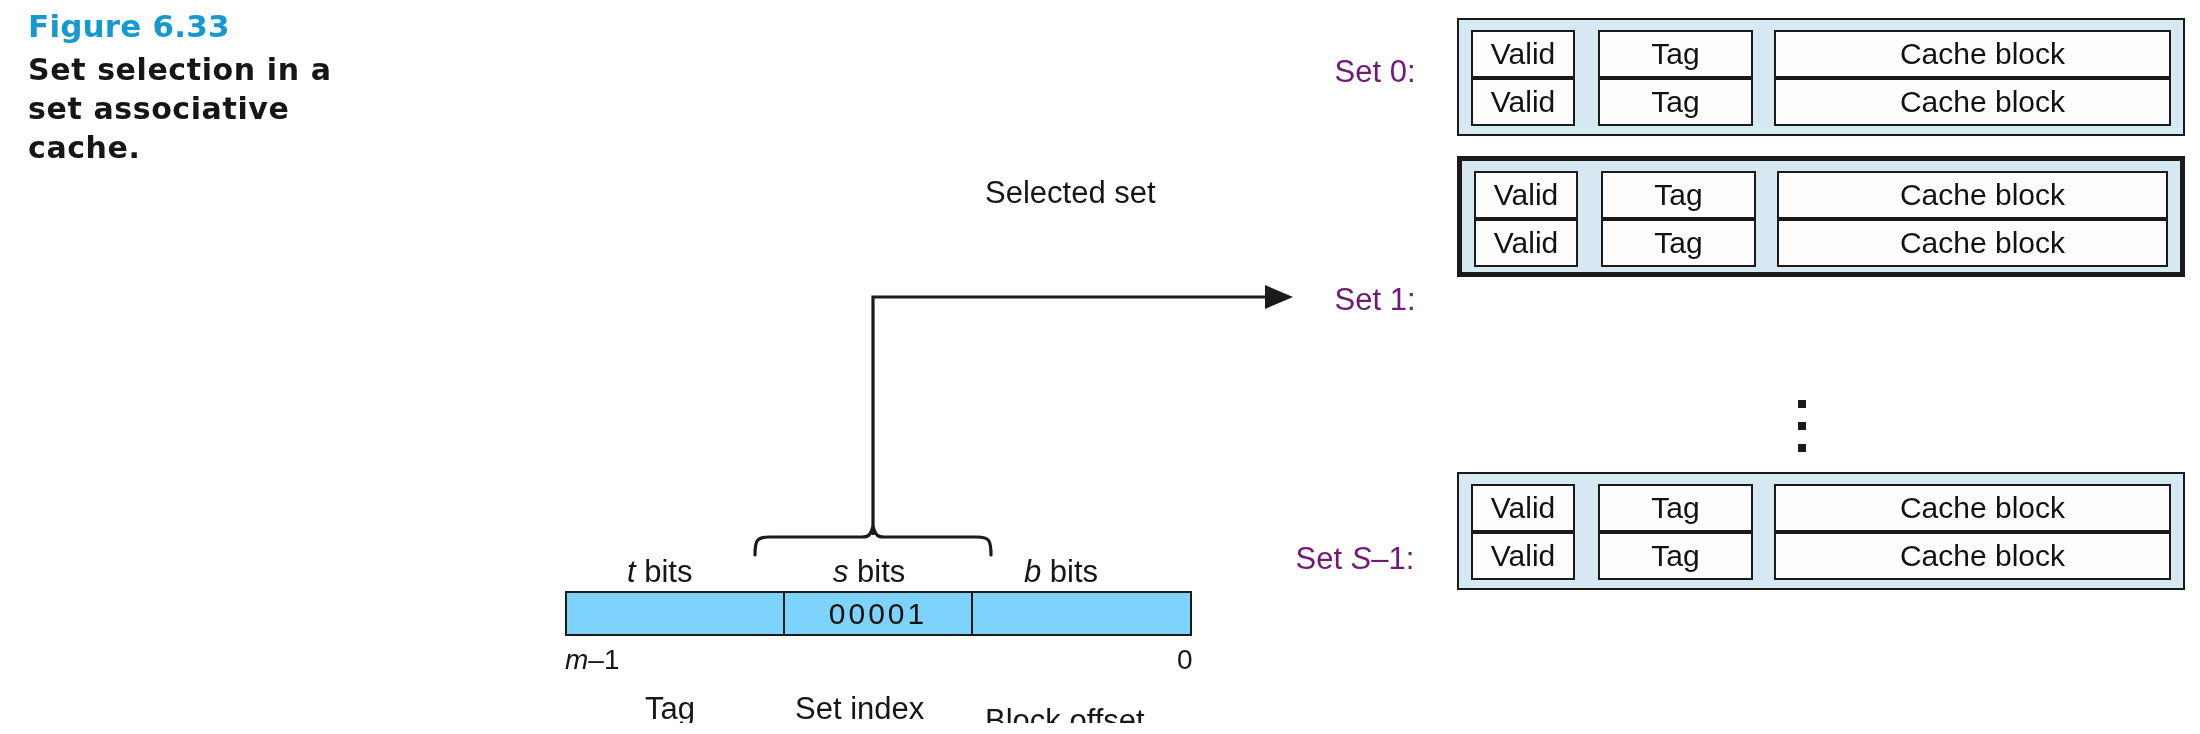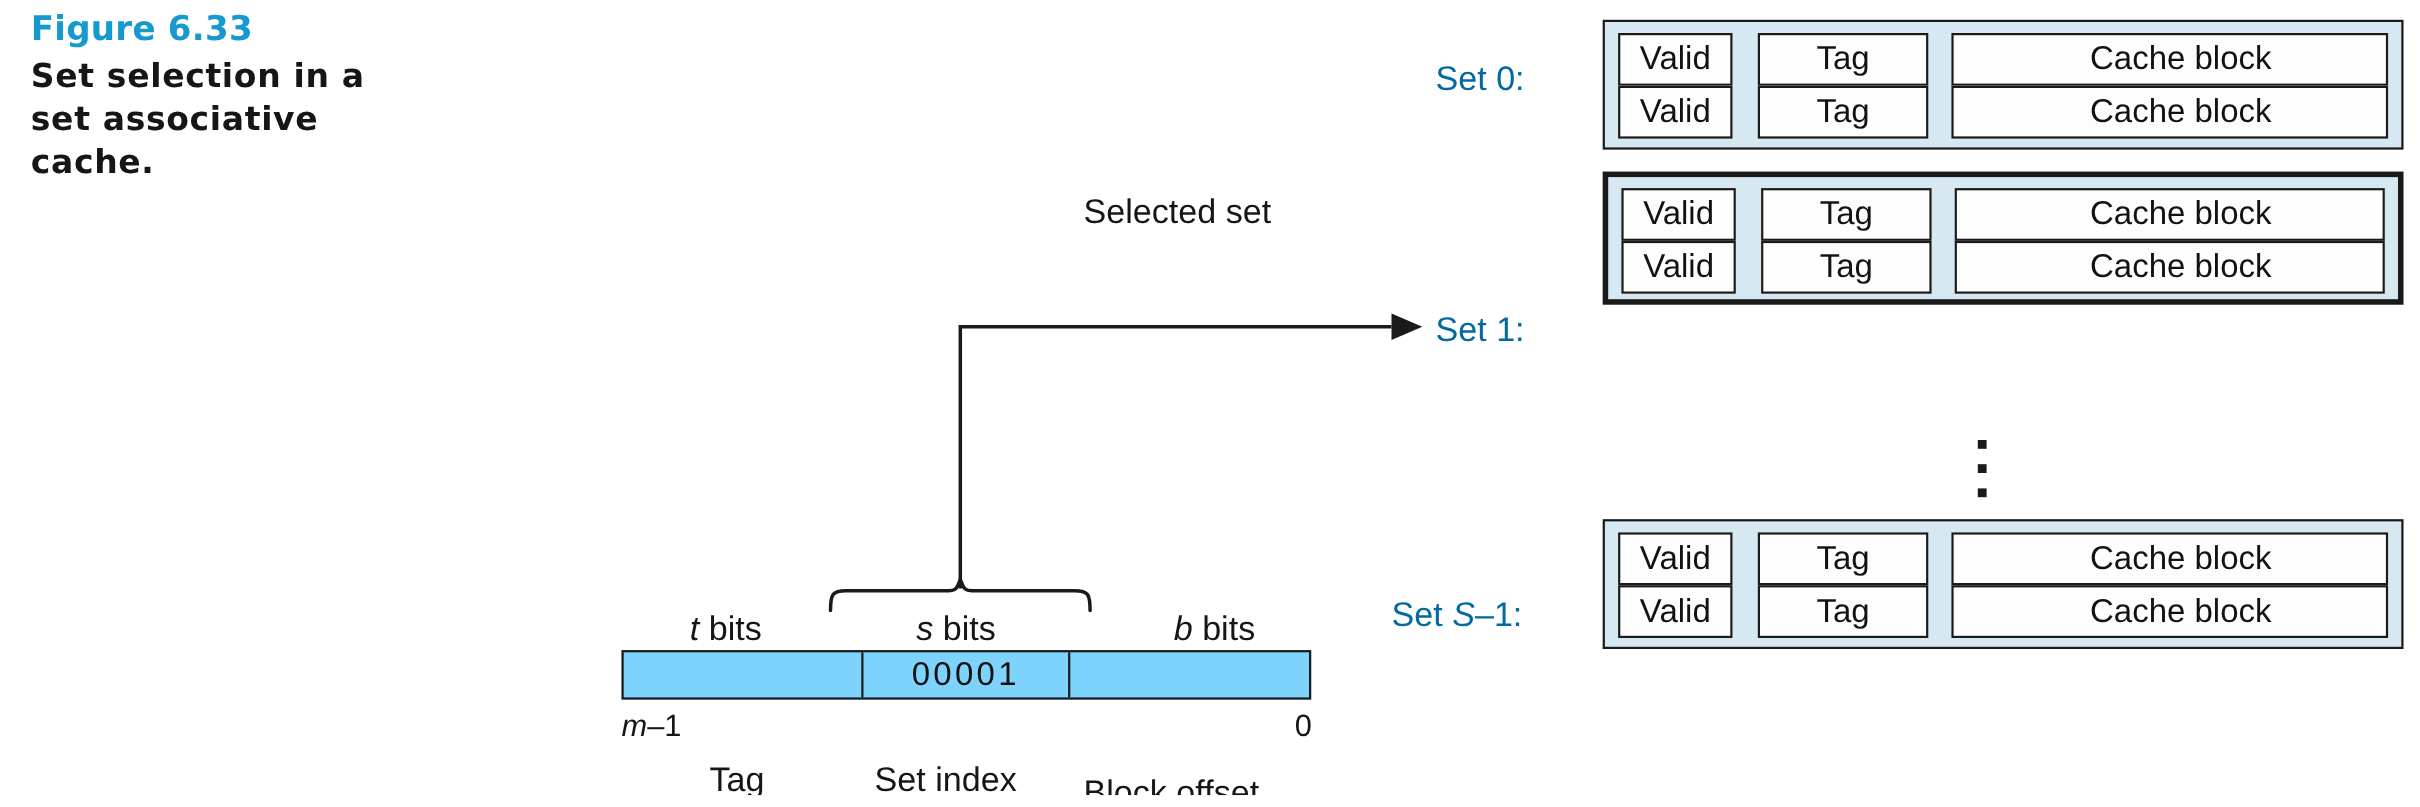--- a/index.html
+++ b/index.html
@@ -42,23 +42,23 @@
     line-height: 1.30;
     letter-spacing: 0.6px;
     margin-top: 4px;
     width: 360px;
   }
 
   
   .set-label {
     position: absolute;
     font-size: 31px;
-    color: #0369a1;
-    white-space: nowrap;
-    text-align: left;
+    color: #701a75;
+    white-space: nowrap;
+    text-align: center;
     line-height: 1;
   }
   .set-label .ital {
     font-style: italic;
   }
 
   .set-box {
     position: absolute;
     left: 1457px;
     width: 728px;
@@ -260,21 +260,21 @@
       <div class="cell cell-block">Cache block</div>
     </div>
   </div>
 
   <div class="bits-label" style="left:627px; top:556px;text-align:right;">
     <span class="ital">t</span><span> bits</span>
   </div>
   <div class="bits-label" style="left:833px; top:556px;">
     <span class="ital">s</span><span> bits</span>
   </div>
-  <div class="bits-label" style="left:1024px; top:556px;margin-left:43px;">
+  <div class="bits-label" style="left:1024px; top:556px;">
     <span class="ital">b</span><span> bits</span>
   </div>
 
   <div class="addr-bar">
     <div class="addr-seg addr-seg-tag"></div>
     <div class="addr-seg addr-seg-index">00001</div>
     <div class="addr-seg addr-seg-off"></div>
   </div>
 
   <div class="endpoint" style="left:565px; top:646px;">

